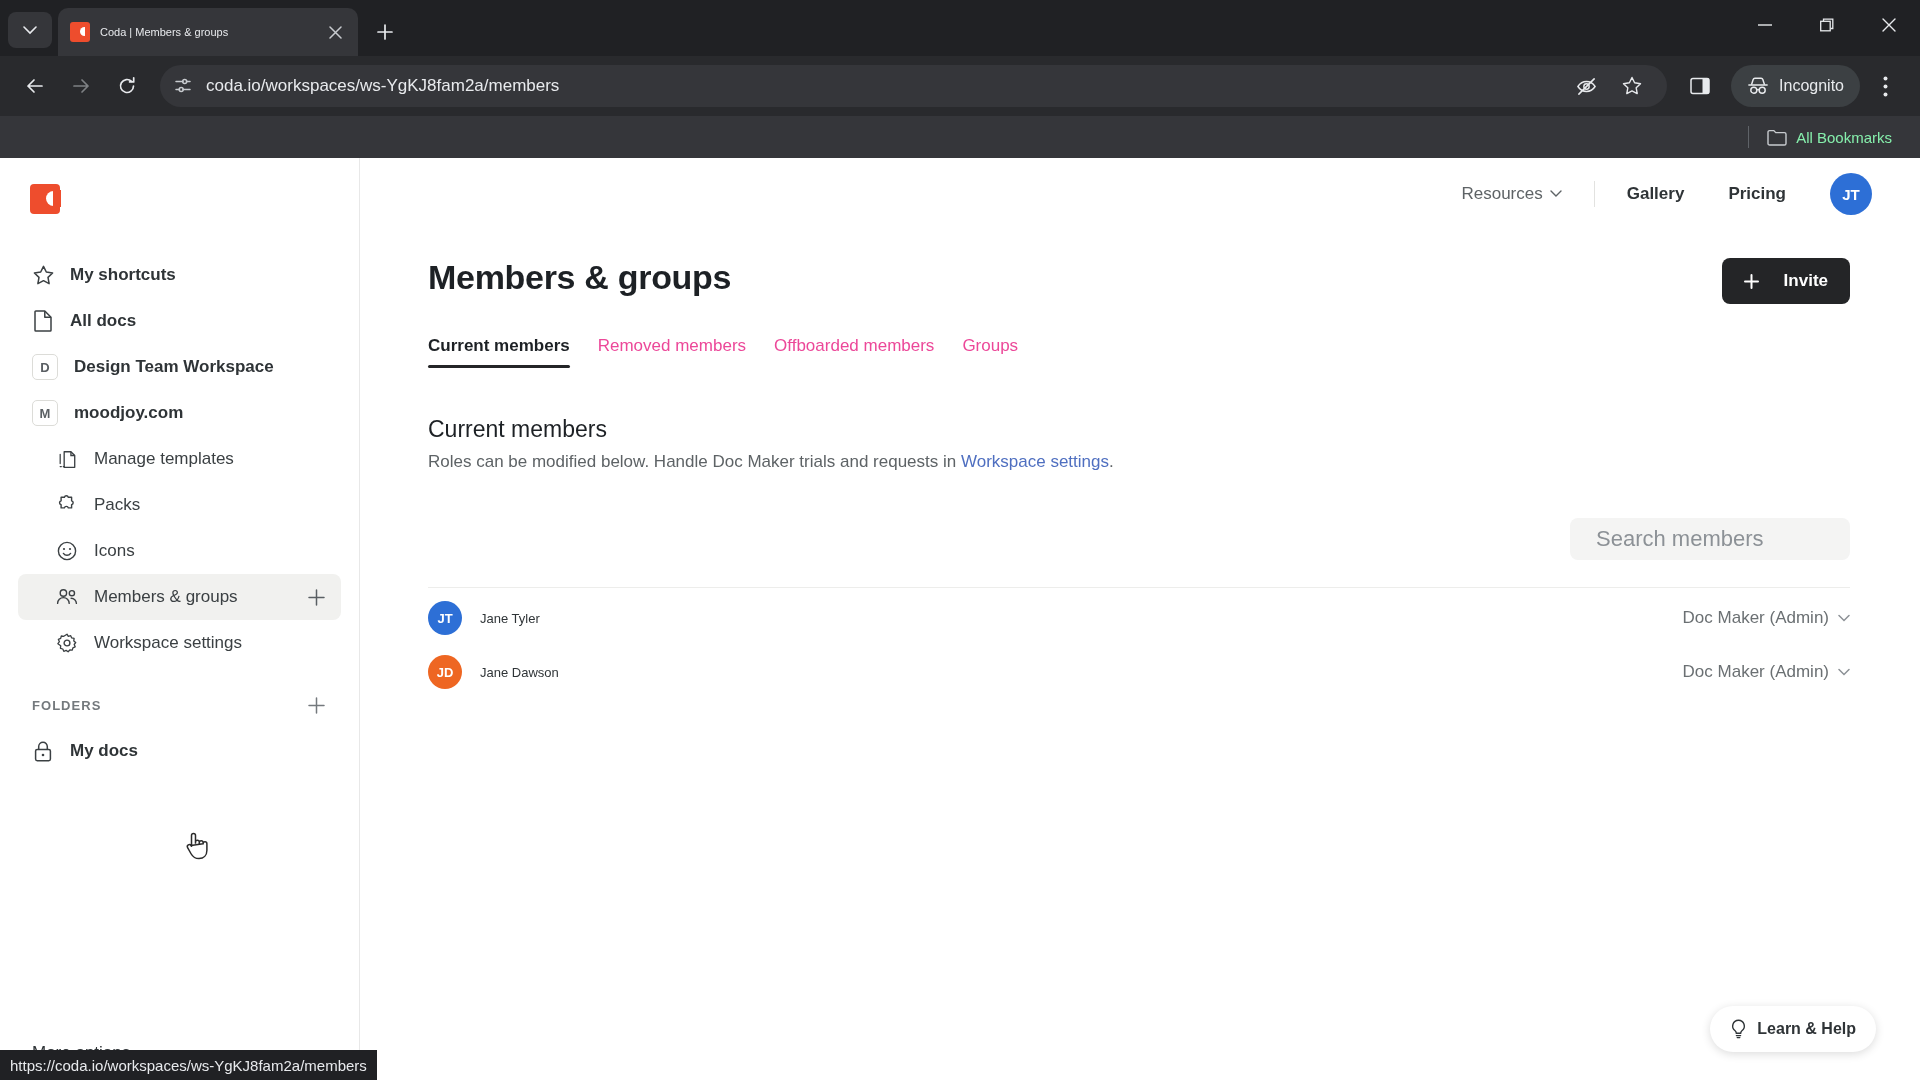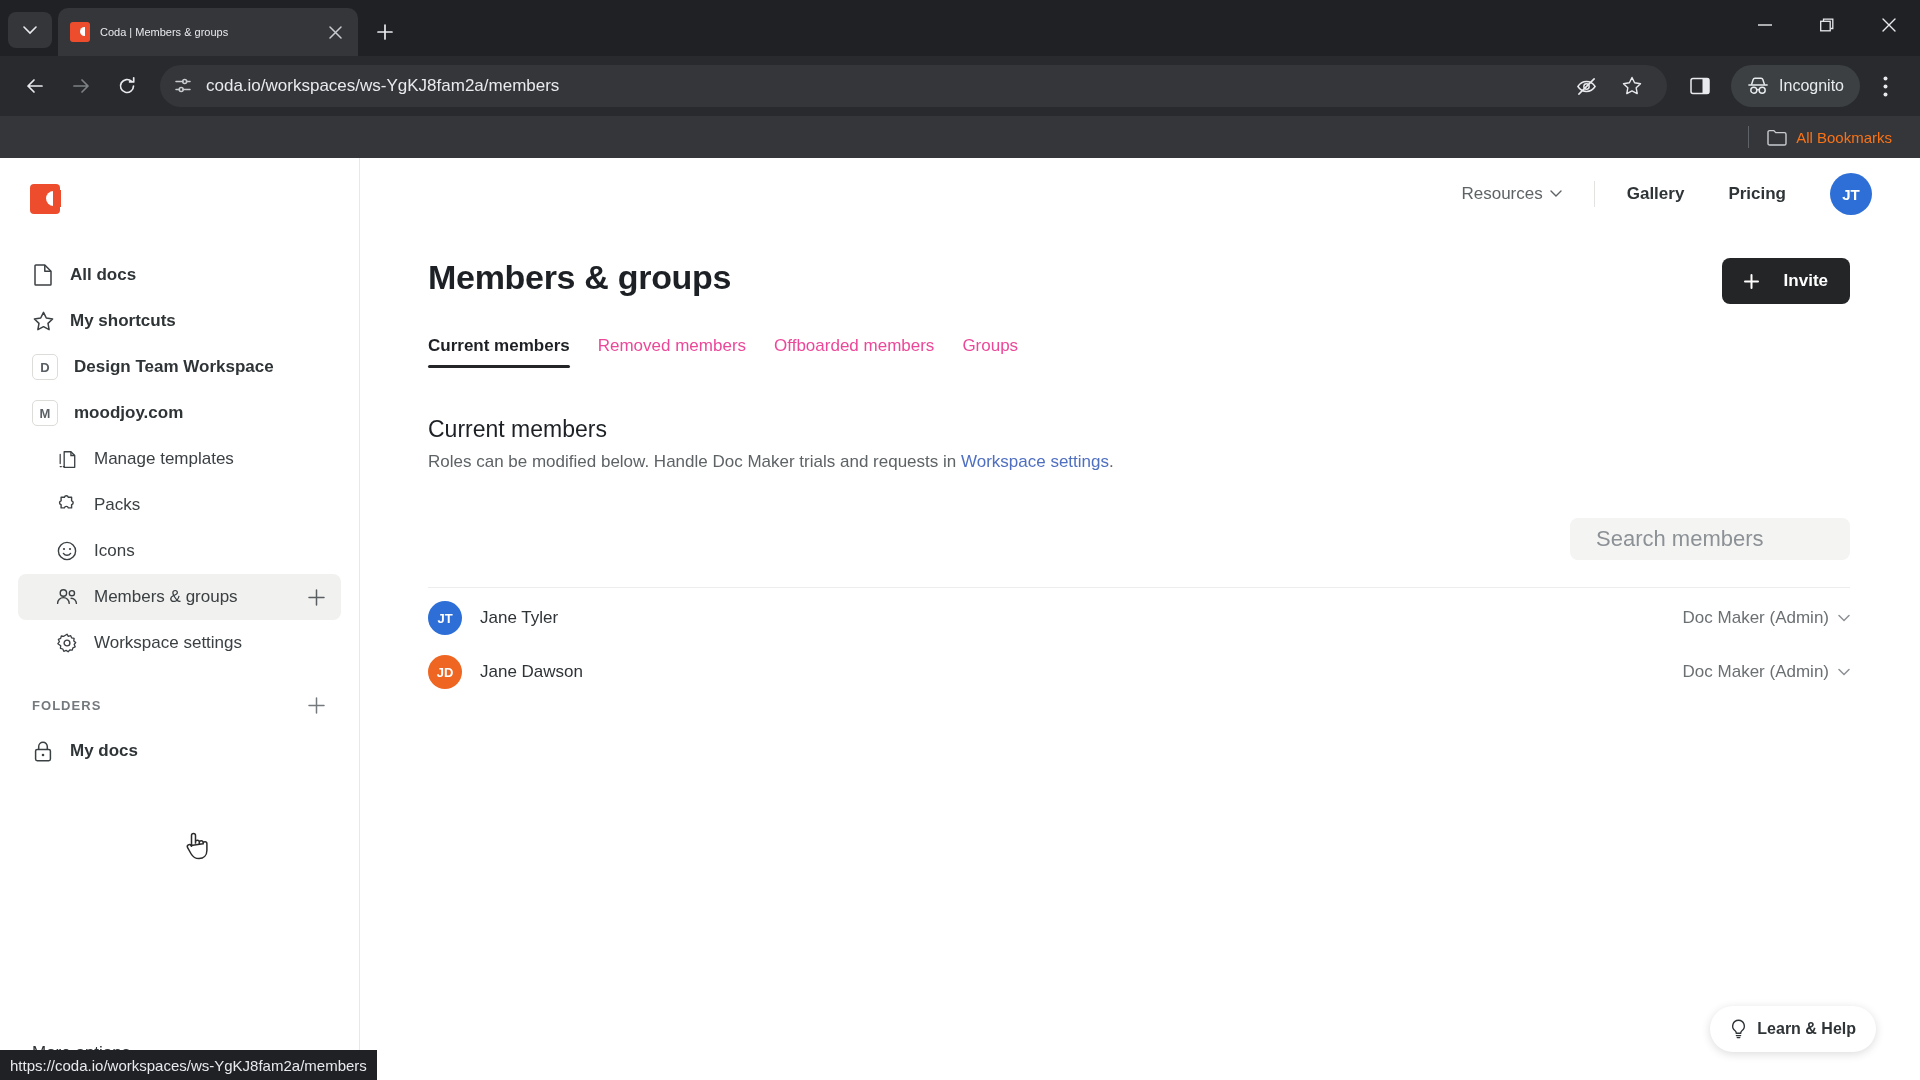--- a/index.html
+++ b/index.html
@@ -78,21 +78,21 @@
     display: flex; align-items: center; gap: 10px; padding: 0 16px;
     color: #e8eaed; font-size: 16px; flex: 0 0 auto; margin-left: 6px;
   }
 
   .bookmarkbar {
     height: 42px; background: #35363a;
     display: flex; align-items: center; justify-content: flex-end;
     padding-right: 22px; gap: 12px;
   }
   .bm-sep { width: 1px; height: 22px; background: #5f6368; }
-  .bm-item { display: flex; align-items: center; gap: 9px; color: #f97316; font-size: 15px; padding: 4px 6px; border-radius: 4px; }
+  .bm-item { display: flex; align-items: center; gap: 9px; color: #86efac; font-size: 15px; padding: 4px 6px; border-radius: 4px; }
 
   
   .page { display: flex; height: 922px; background: #ffffff; position: relative; }
 
   
   .sidebar {
     width: 360px; flex: 0 0 360px; background: #ffffff;
     border-right: 1px solid #e8e8e8; position: relative;
     padding-top: 26px;
   }
@@ -203,21 +203,21 @@
   .divider { height: 1px; background: #ededeb; margin-top: 27px; }
 
   .member-row {
     display: flex; align-items: center; height: 54px; padding-top: 6px;
   }
   .m-avatar {
     width: 34px; height: 34px; border-radius: 50%;
     display: flex; align-items: center; justify-content: center;
     color: #fff; font-size: 13px; font-weight: 700; flex: 0 0 auto;
   }
-  .m-name { font-size: 17px; color: #2f3437; margin-left: 18px; }
+  .m-name { font-size: 13px; color: #2f3437; margin-left: 18px; }
   .m-role {
     margin-left: auto; font-size: 17px; color: #6b7073;
     display: flex; align-items: center; gap: 9px;
   }
 
   .learn-help {
     position: absolute; right: 44px; bottom: 28px;
     height: 46px; border-radius: 23px; background: #ffffff;
     box-shadow: 0 2px 10px rgba(0,0,0,.14);
     display: flex; align-items: center; gap: 10px; padding: 0 20px;
@@ -358,35 +358,35 @@
     </span>
   </div>
 
   <div class="page">
 
     <div class="sidebar">
       <div class="coda-logo"></div>
 
       <div class="nav-item">
         <span class="ico">
+          <svg width="21" height="21" viewBox="0 0 21 21">
+              <path d="M10.5 1.3l2.8 5.7 6.3 1-4.6 4.4 1.1 6.3-5.6-3-5.6 3 1.1-6.3L1.4 8l6.3-1z" stroke="#3b4043" stroke-width="1.5" fill="none" stroke-linejoin="round"></path>
+            </svg>
+        </span>
+        <span>My shortcuts</span>
+      </div>
+
+      <div class="nav-item">
+        <span class="ico">
           <svg width="19" height="22" viewBox="0 0 19 22">
               <path d="M1 1.8A.8.8 0 0 1 1.8 1h9l6.2 6.2v13a.8.8 0 0 1-.8.8H1.8a.8.8 0 0 1-.8-.8z" stroke="#3b4043" stroke-width="1.5" fill="none" stroke-linejoin="round"></path>
               <path d="M10.8 1v6.3H17" stroke="#3b4043" stroke-width="1.5" fill="none" stroke-linejoin="round"></path>
             </svg>
         </span>
         <span>All docs</span>
-      </div>
-
-      <div class="nav-item">
-        <span class="ico">
-          <svg width="21" height="21" viewBox="0 0 21 21">
-              <path d="M10.5 1.3l2.8 5.7 6.3 1-4.6 4.4 1.1 6.3-5.6-3-5.6 3 1.1-6.3L1.4 8l6.3-1z" stroke="#3b4043" stroke-width="1.5" fill="none" stroke-linejoin="round"></path>
-            </svg>
-        </span>
-        <span>My shortcuts</span>
       </div>
 
       <div class="nav-item">
         <span class="nav-badge">D</span>
         <span>Design Team Workspace</span>
       </div>
 
       <div class="nav-item">
         <span class="nav-badge">M</span>
         <span>moodjoy.com</span>

